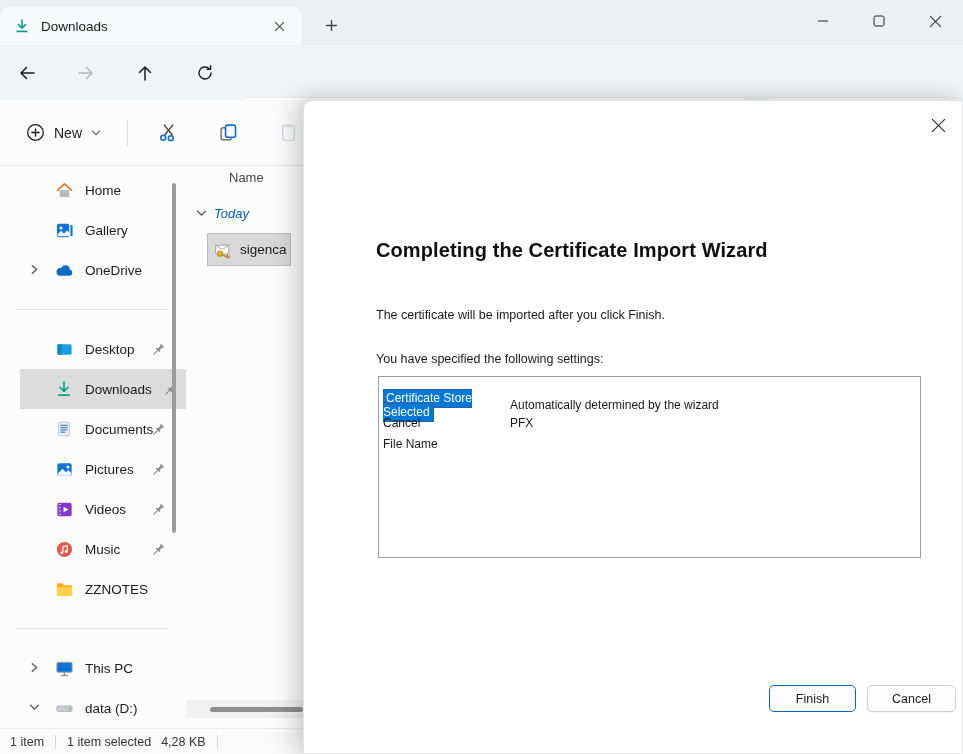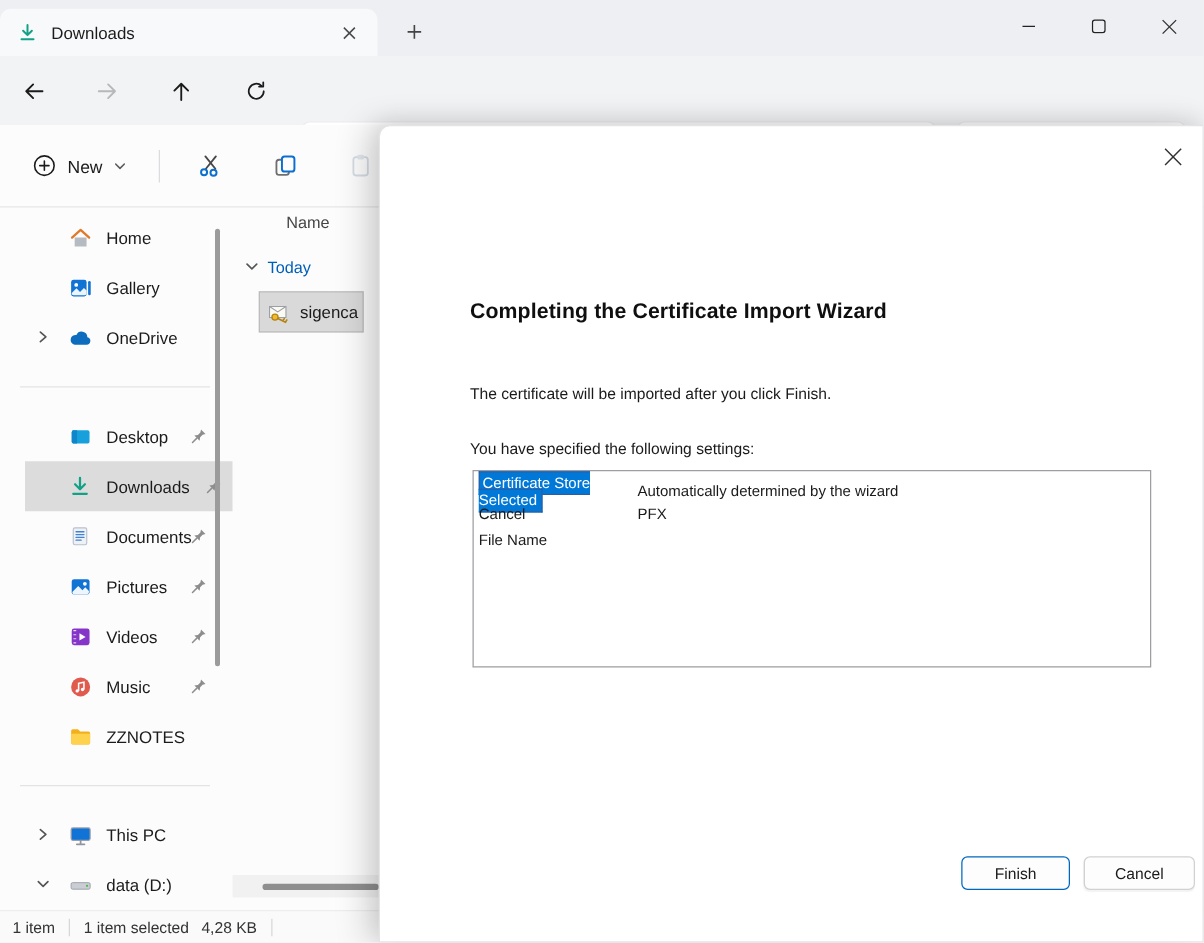--- a/index.html
+++ b/index.html
@@ -49,21 +49,21 @@
   .side-item .lbl { margin-left:11px; white-space:nowrap; }
   .side-item .pin { position:absolute; right:18px; top:13px; }
   .side-item.selected { background:#dcdcdc; width:166px; }
   .side-div { height:1px; background:#e3e3e4; margin:19px 16px; }
   .side-scroll { position:absolute; left:172px; top:183px; width:4px; height:350px; background:#9b9b9b; border-radius:2px; }
 
   
   .filelist { position:absolute; left:186px; top:170px; width:117px; height:558px; }
   .col-header { position:absolute; left:43px; top:0; font-size:13px; color:#454545; }
   .group-row { position:absolute; left:10px; top:36px; display:flex; align-items:center; gap:7px; }
-  .group-label { font-size:13px; color:#005fb8; }
+  .group-label { font-size:13px; color:#005fb8;font-style:italic; }
   .file-row { position:absolute; left:21px; top:63px; width:84px; height:33px; background:#d9d9d9;
               border:1px solid #bdbdbd; display:flex; align-items:center; padding-left:5px; }
   .file-label { font-size:13.5px; color:#1b1b1b; margin-left:6px; }
   .hscroll-track { position:absolute; left:186px; top:700px; width:117px; height:18px; background:#f1f1f2; }
   .hscroll-thumb { position:absolute; left:24px; top:7px; width:93px; height:5px; background:#8f8f8f; border-radius:3px; }
 
   
   .statusbar { position:absolute; left:0; top:728px; width:963px; height:26px; background:#fafafa;
                border-top:1px solid #ededee; display:flex; align-items:center; padding-left:10px; font-size:12.5px; color:#333; }
   .sb-div { width:1px; height:14px; background:#d7d7d8; margin:0 11px; }
@@ -71,26 +71,26 @@
 
   
   .dialog { position:absolute; left:303px; top:100px; width:660px; height:654px; background:#ffffff;
             border-top-left-radius:9px; border:1px solid #e4e4e6;
             box-shadow:-10px 0 26px rgba(0,0,0,0.16), 0 -4px 18px rgba(0,0,0,0.07); }
   .dlg-close { position:absolute; right:12px; top:12px; width:24px; height:24px; display:flex; align-items:center; justify-content:center; }
   .dlg-header { position:absolute; left:10px; top:48px; height:24px; display:flex; align-items:center; }
   .dlg-back { width:26px; height:24px; display:flex; align-items:center; justify-content:center; }
   .dlg-appicon { margin-left:12px; display:flex; }
   .dlg-title { font-size:13px; color:#1a1a1a; margin-left:8px; }
-  .dlg-heading { position:absolute; left:72px; top:138px; font-size:17px; font-weight:700; color:#0f0f0f;
+  .dlg-heading { position:absolute; left:72px; top:138px; font-size:20px; font-weight:700; color:#0f0f0f;
                  letter-spacing:.1px; }
   .dlg-line1 { position:absolute; left:72px; top:207px; font-size:12.5px; color:#1a1a1a; }
   .dlg-line2 { position:absolute; left:72px; top:251px; font-size:12.5px; color:#1a1a1a; }
-  .listview { position:absolute; left:74px; top:275px; width:543px; height:158px; background:#ffffff;
-              border:1px solid #9e9ea2; padding:2px 0 0 2px; }
+  .listview { position:absolute; left:74px; top:275px; width:543px; height:182px; background:#ffffff;
+              border:1px solid #9e9ea2; padding:14px 0 0 2px; }
   .lv-row { display:grid; grid-template-columns:125px auto; height:21px; align-items:center; font-size:12px; color:#1a1a1a; }
   .lv-name { padding-left:2px; }
   .lv-name .sel { background:#0078d7; color:#ffffff; border:1px solid #2a5fa6; padding:1px 3px 2px 2px; }
   .lv-value { padding-left:4px; }
   .dlg-btn { position:absolute; top:584px; height:27px; background:#fdfdfd; border-radius:5px;
              display:flex; align-items:center; justify-content:center; font-size:12.5px; color:#1a1a1a; }
   .btn-finish { left:465px; width:87px; border:1px solid #0067c0; }
   .btn-cancel { left:563px; width:89px; border:1px solid #d1d1d3; box-shadow:0 1px 1px rgba(0,0,0,0.05); }
 
   svg { display:block; }

